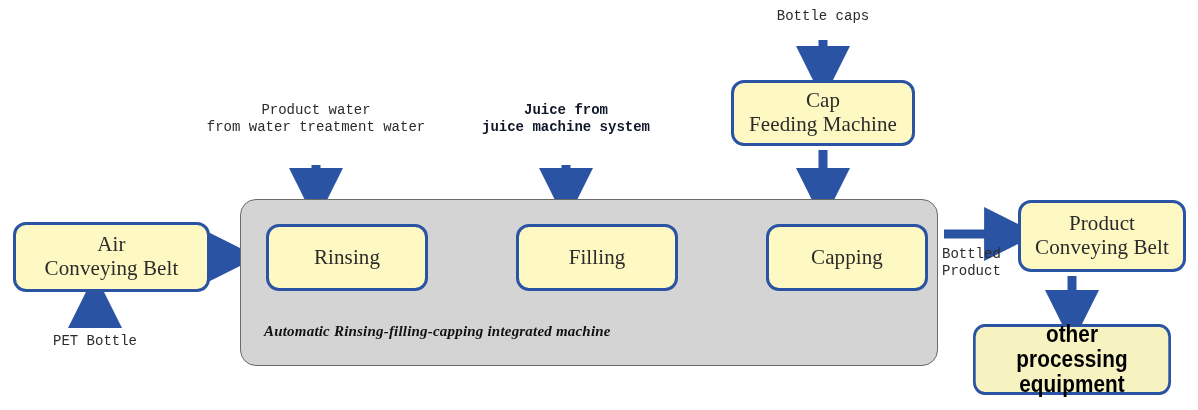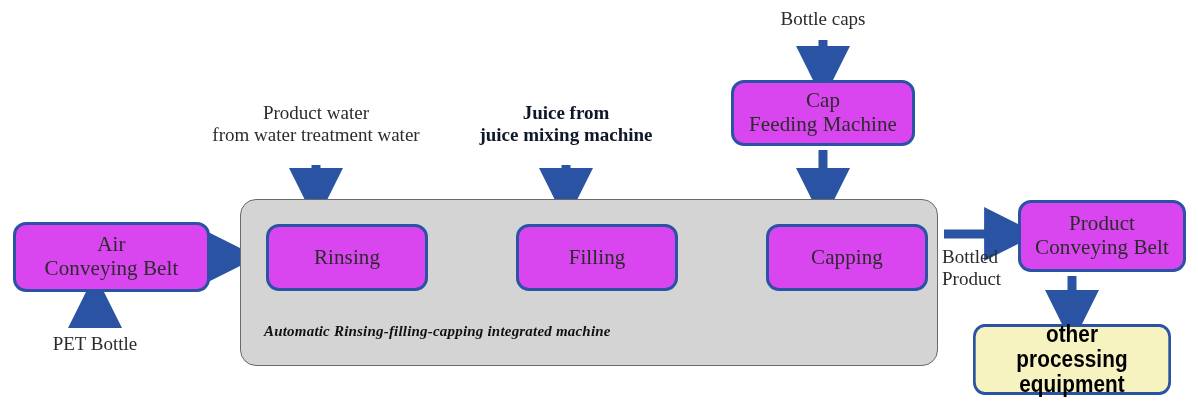--- a/index.html
+++ b/index.html
@@ -8,21 +8,21 @@
     width:1198px;height:410px;
     background:#ffffff;
     font-family:"Liberation Serif",serif;
     overflow:hidden;
   }
   .node{
     position:absolute;
     box-sizing:border-box;
     border:3px solid #2a53a4;
     border-radius:13px;
-    background:#d946ef;
+    background:#fef9c3;
     display:flex;
     align-items:center;
     justify-content:center;
     text-align:center;
     color:#2b2b2b;
     line-height:1.12;
     font-size:21px;
     letter-spacing:.1px;
   }
   .machine{
@@ -36,24 +36,25 @@
     position:absolute;
     font-weight:bold;
     font-style:italic;
     font-size:15px;
     color:#111111;
     white-space:nowrap;
     letter-spacing:.2px;
   }
   .lbl{
     position:absolute;
-    font-size:19px;
+    font-size:14px;
     color:#2b2b2b;
     line-height:1.18;
     white-space:nowrap;
+    font-family:Liberation Mono, monospace;
   }
   .lbl.bold{font-weight:bold;color:#0f172a;}
   .lbl.center{text-align:center;}
   .lbl.left{text-align:left;}
   .yellow{
     background:#f7f3c0;
     border:3px solid #2a53a4;
     color:#000000;
     font-family:"Liberation Sans",sans-serif;
     font-weight:bold;
@@ -145,21 +146,21 @@
 
   <div class="lbl center" style="left:33px;top:333px;width:124px;">PET Bottle</div>
 
   <div class="lbl center" style="left:146px;top:102px;width:340px;">
     <span>Product water</span><br>
     <span>from water treatment water</span>
   </div>
 
   <div class="lbl center bold" style="left:446px;top:102px;width:240px;">
     <span>Juice from</span><br>
-    <span>juice mixing machine</span>
+    <span>juice machine system</span>
   </div>
 
   <div class="lbl center" style="left:753px;top:8px;width:140px;">Bottle caps</div>
 
   <div class="lbl left" style="left:942px;top:246px;width:90px;">
     <span>Bottled</span><br>
     <span>Product</span>
   </div>
 
 </div>

